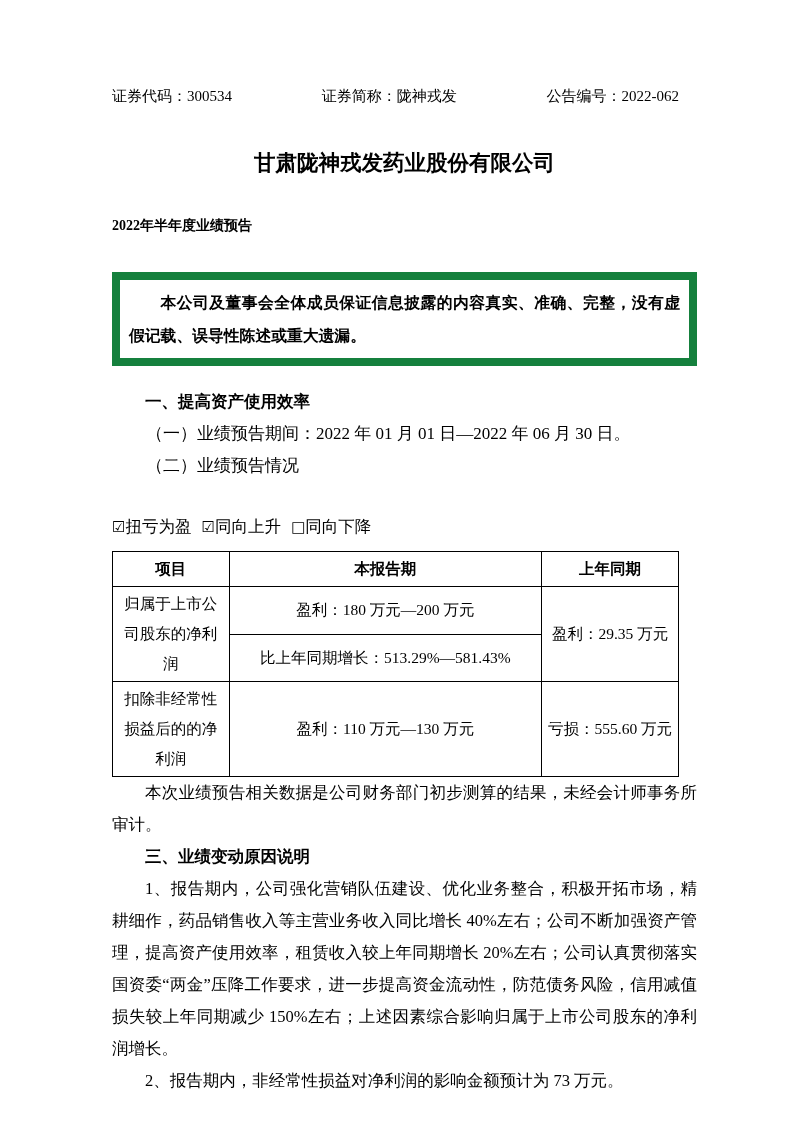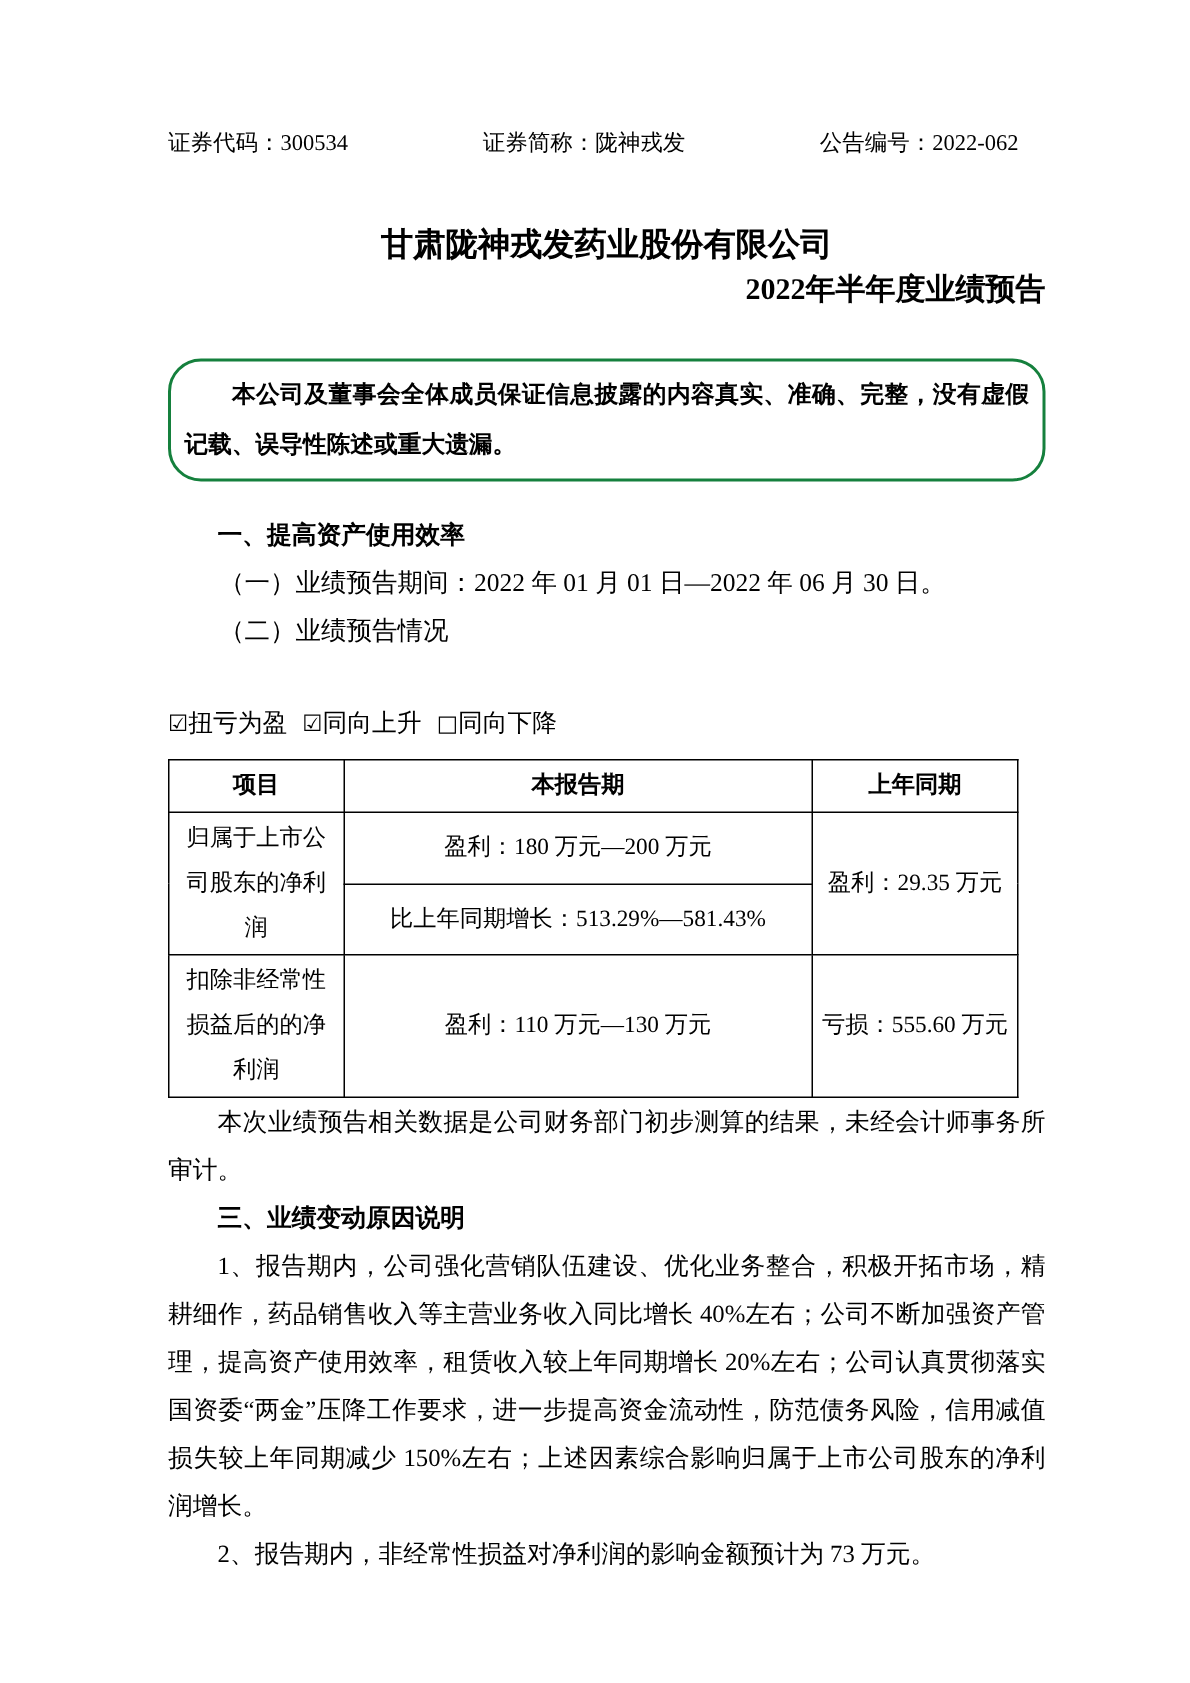--- a/index.html
+++ b/index.html
@@ -1,15 +1,15 @@
 <!DOCTYPE html>
 <html><head>
 <meta charset="utf-8">
 <style>
-  * { margin: 0; padding: 0; box-sizing: border-box; border-radius: 22px; }
+  * { margin: 0; padding: 0; box-sizing: border-box; }
   html, body { width: 793px; height: 1122px; background: #ffffff; }
   body {
     font-family: "Liberation Serif", "DejaVu Serif", serif;
     color: #000;
     -webkit-font-smoothing: antialiased;
   }
   .page {
     position: relative;
     width: 793px;
     height: 1122px;
@@ -25,28 +25,28 @@
     padding-right: 18px;
   }
   .doc-title {
     text-align: center;
     font-size: 21.5px;
     font-weight: bold;
     line-height: 30px;
     margin-top: 42px;
   }
   .doc-subtitle {
-    text-align: right;
-    font-size: 20px;
+    text-align: left;
+    font-size: 14px;
     font-weight: bold;
     line-height: 30px;
-    margin-top: 0;
+    margin-top: 33px;
   }
   .disclaimer-box {
-    border: 2px solid #15803d;
+    border: 8px solid #15803d;
     margin-top: 31px;
     padding: 6px 9px;
   }
   .disclaimer-box p {
     font-size: 15.8px;
     font-weight: bold;
     line-height: 33px;
     text-indent: 2em;
     text-align: justify;
   }

